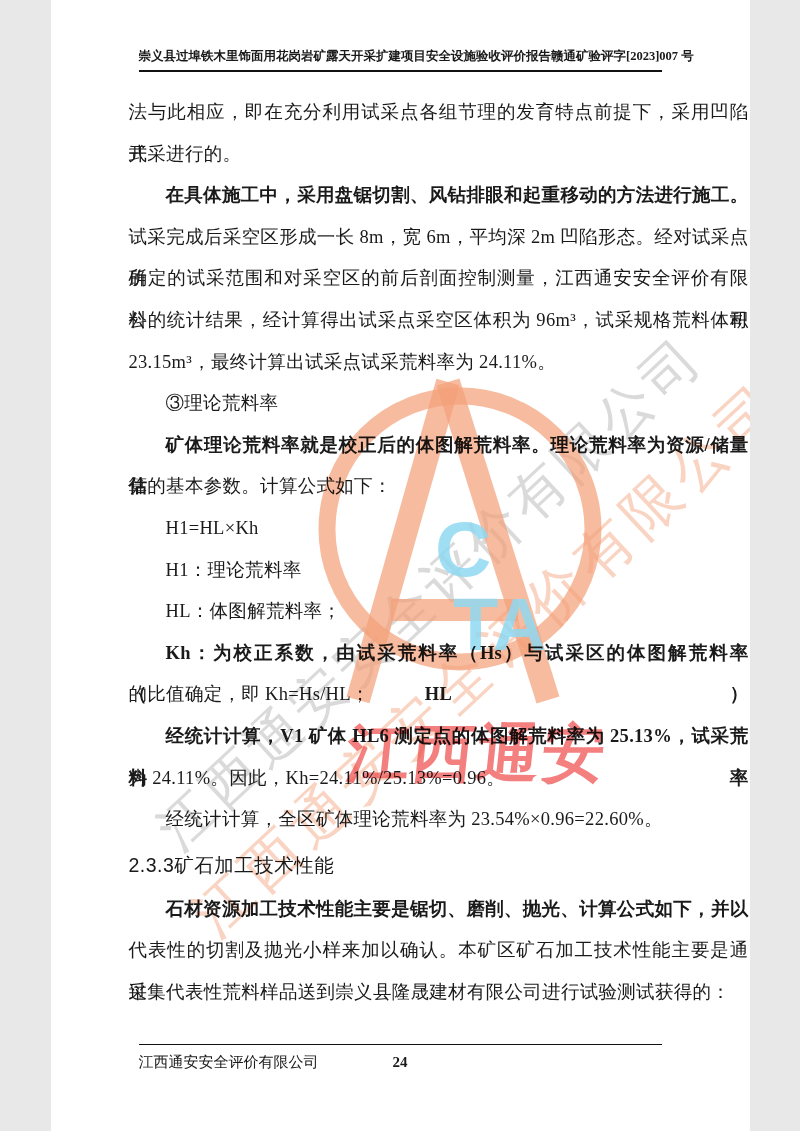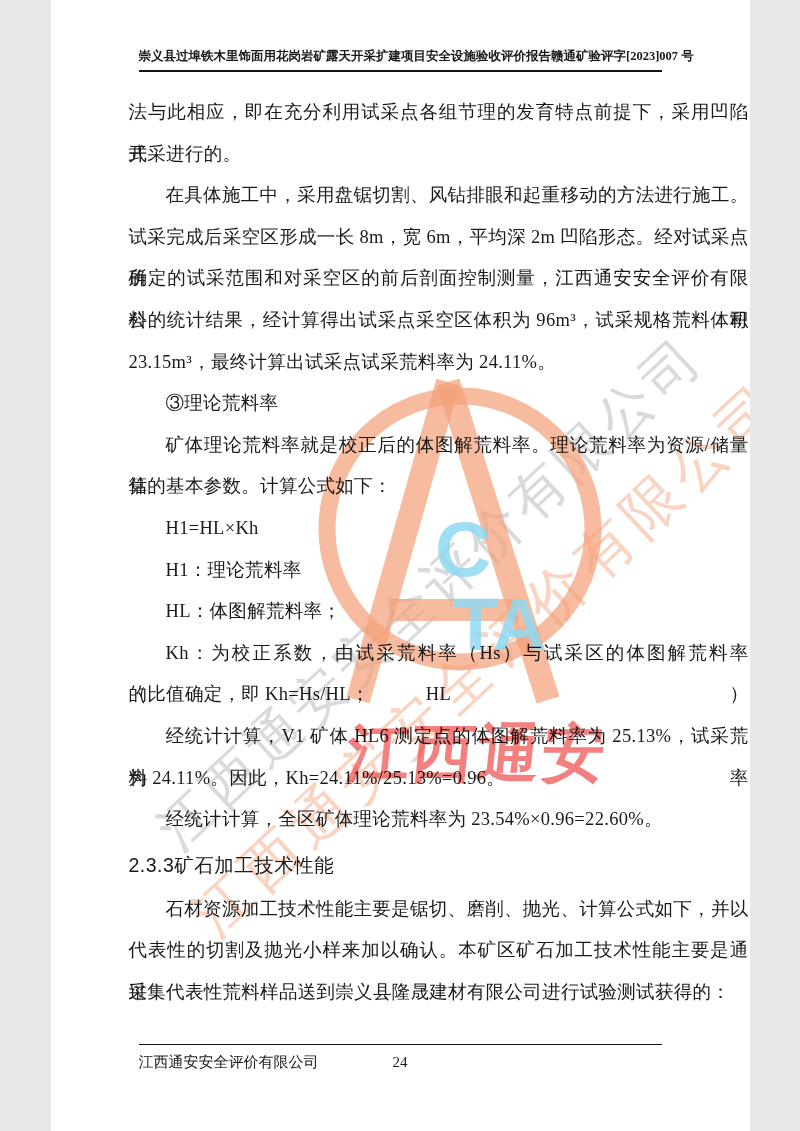--- a/index.html
+++ b/index.html
@@ -16,33 +16,33 @@
     font-size:12.5px;font-weight:bold;line-height:1.3;white-space:nowrap;
   }
   
   .body-text{position:absolute;left:78px;top:92px;width:620px;z-index:1;}
   .line{
     font-size:18.5px;line-height:41.6px;height:41.6px;
     letter-spacing:0.3px;white-space:nowrap;
   }
   .line.j{white-space:normal;text-align:justify;text-align-last:justify;}
   .line.i{padding-left:37px;}
-  .line.i.j{padding-left:0;text-indent:37px;}
+  .line.i.j{padding-left:0;text-indent:37px;font-weight:bold;}
   .line.h{
     font-family:"Liberation Sans","DejaVu Sans",sans-serif;
     font-weight:normal;font-size:19.5px;height:48px;line-height:48px;
     letter-spacing:0.5px;
   }
   
   .footer{
     position:absolute;left:88px;right:88px;top:1044px;
     border-top:1.5px solid #111;padding-top:8px;
     font-size:15px;line-height:1.3;
   }
-  .footer .page-num{position:absolute;left:0;right:0;text-align:center;top:8px;}
+  .footer .page-num{position:absolute;left:0;right:0;text-align:center;top:8px;font-weight:bold;}
   
   .wm{position:absolute;inset:0;z-index:3;pointer-events:none;mix-blend-mode:multiply;}
   .wm-logo{position:absolute;left:262px;top:368px;width:300px;height:355px;}
   .wm-red{
     position:absolute;left:296px;top:716px;width:280px;
     font-family:"Liberation Sans","DejaVu Sans",sans-serif;
     font-weight:bold;font-size:63px;line-height:74px;letter-spacing:2px;
     color:rgba(238,77,77,0.72);transform:skewX(-6deg);white-space:nowrap;
   }
   .wm-diag{

